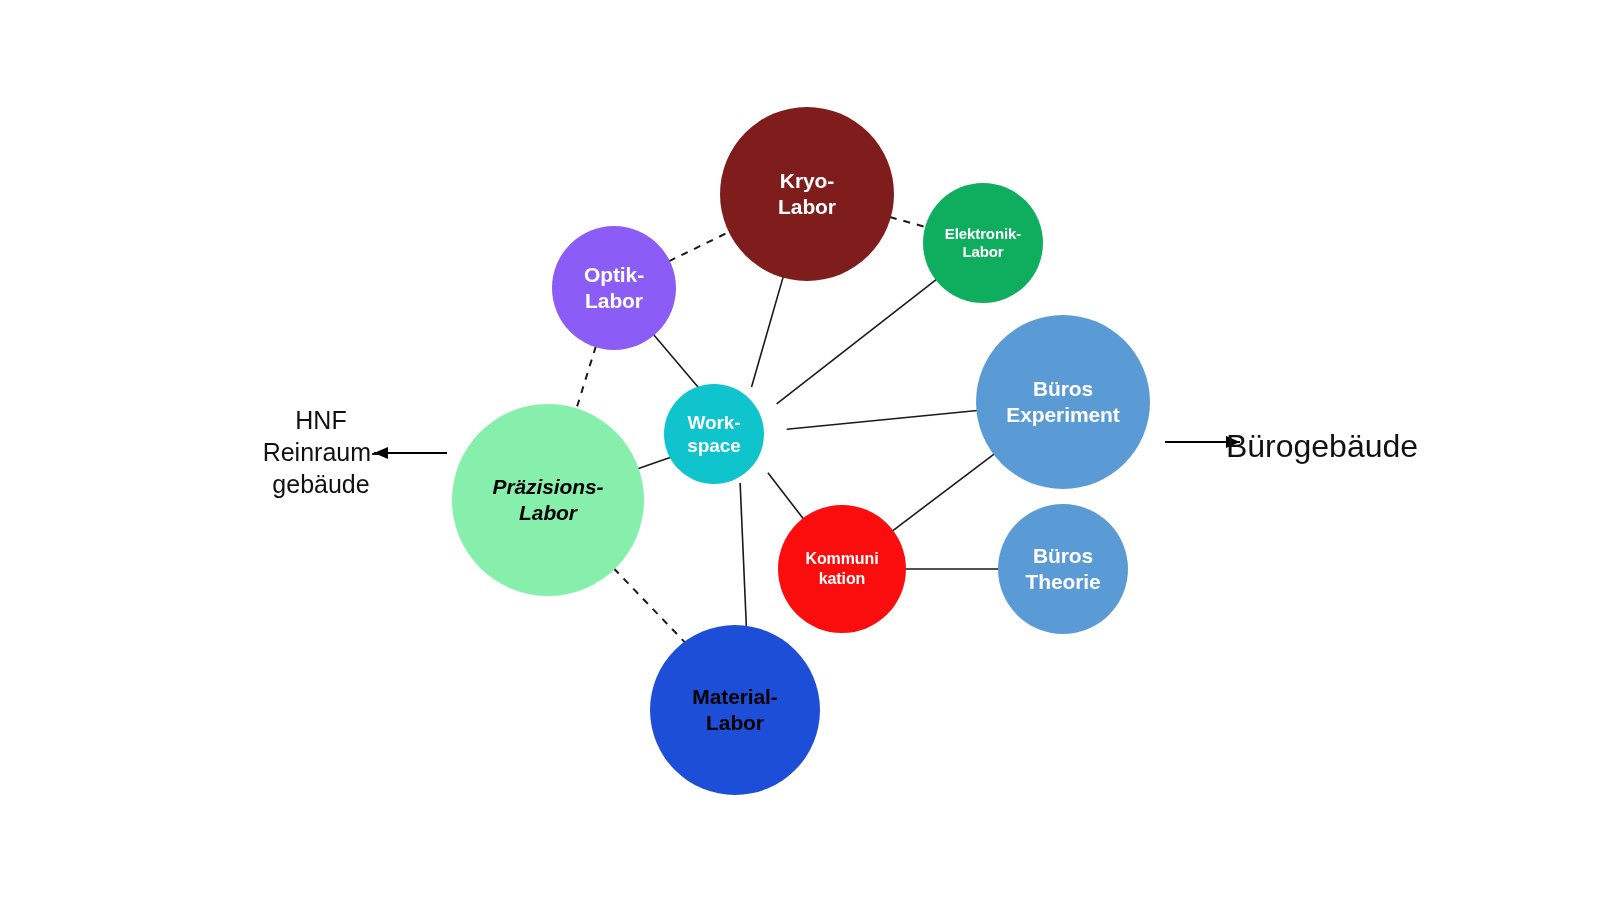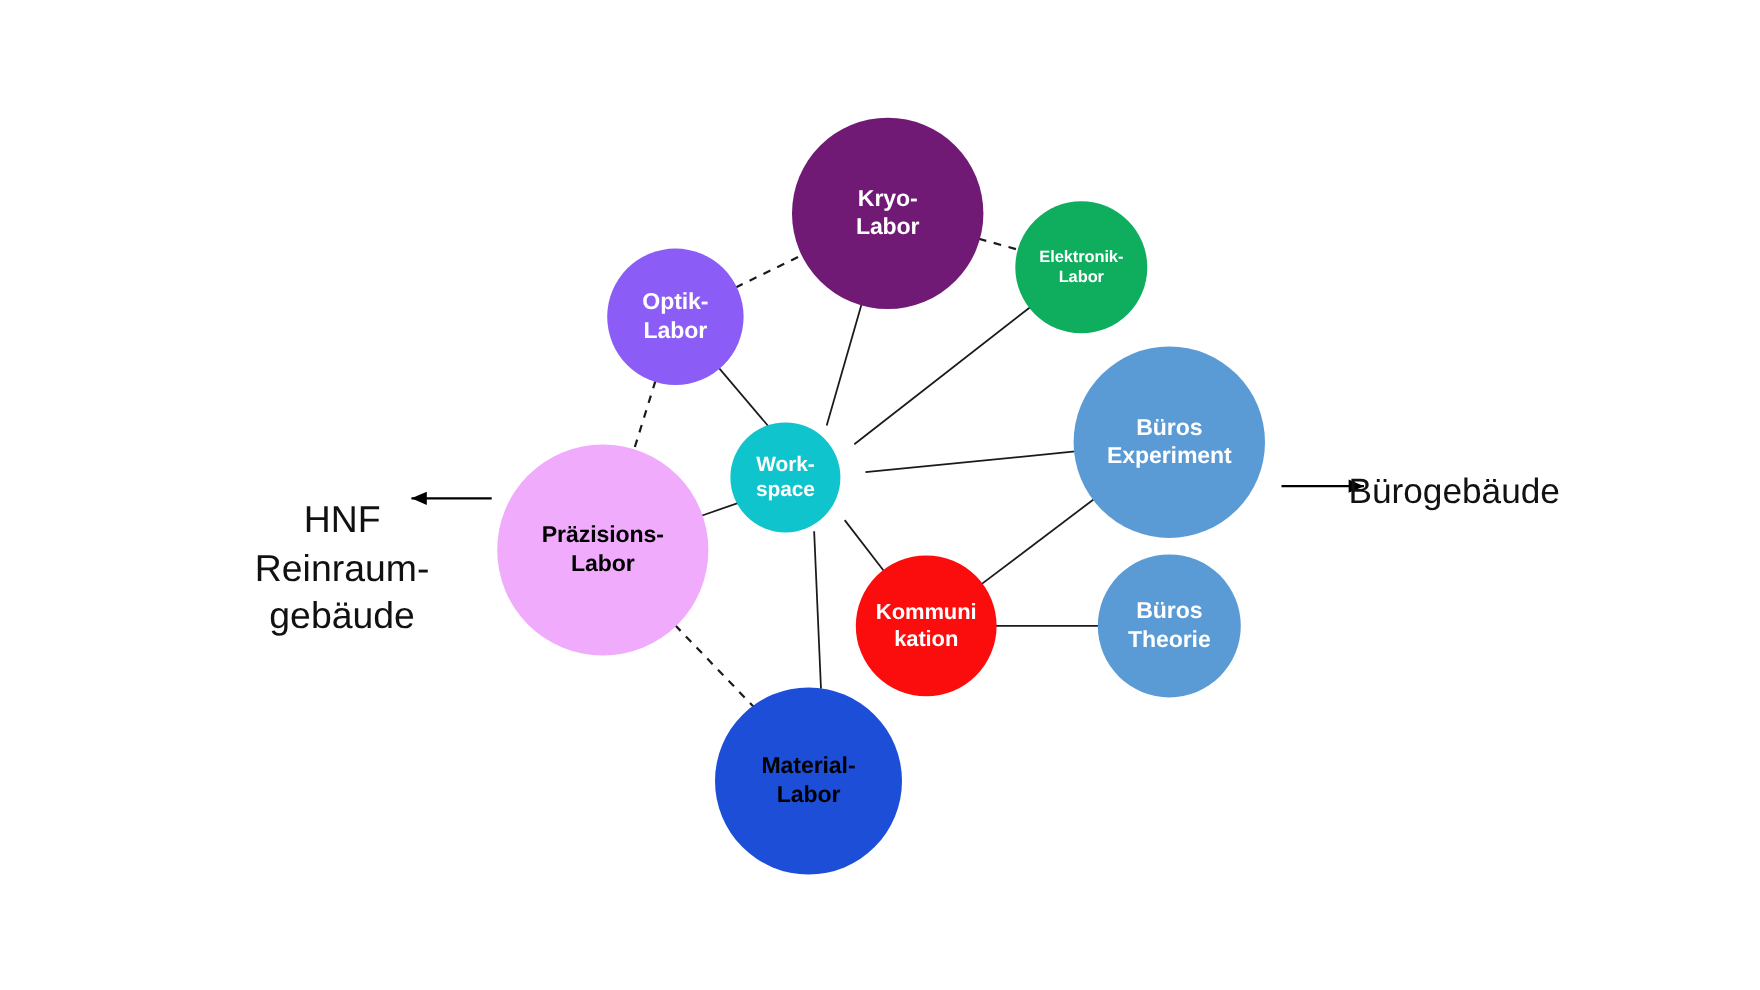--- a/index.html
+++ b/index.html
@@ -73,52 +73,52 @@
       <g>
         <line x1="1165" y1="442" x2="1240" y2="442" stroke="#000000" stroke-width="2"></line>
         <polygon points="1240,442 1226,436 1226,448" fill="#000000"></polygon>
       </g>
     </svg>
   <div id="node-layer">
       <div class="node" style="left: 552px; top: 226px; width: 124px; height: 124px; background: #8b5cf6;">
         <span class="node-label" style="color: rgb(255, 255, 255); font-size: 21px;">Optik-
 Labor</span>
       </div>
-      <div class="node" style="left: 720px; top: 107px; width: 174px; height: 174px; background: #701a75;">
+      <div class="node" style="left: 720px; top: 107px; width: 174px; height: 174px; background: #7f1d1d;">
         <span class="node-label" style="color: rgb(255, 255, 255); font-size: 21px;">Kryo-
 Labor</span>
       </div>
       <div class="node" style="left: 923px; top: 183px; width: 120px; height: 120px; background: rgb(15, 173, 94);">
         <span class="node-label" style="color: rgb(255, 255, 255); font-size: 15px;">Elektronik-
 Labor</span>
       </div>
       <div class="node" style="left: 664px; top: 384px; width: 100px; height: 100px; background: rgb(15, 196, 204);">
         <span class="node-label" style="color: rgb(255, 255, 255); font-size: 19px;">Work-
 space</span>
       </div>
       <div class="node" style="left: 976px; top: 315px; width: 174px; height: 174px; background: rgb(91, 155, 213);">
         <span class="node-label" style="color: rgb(255, 255, 255); font-size: 21px;">Büros
 Experiment</span>
       </div>
       <div class="node" style="left: 998px; top: 504px; width: 130px; height: 130px; background: rgb(91, 155, 213);">
         <span class="node-label" style="color: rgb(255, 255, 255); font-size: 21px;">Büros
 Theorie</span>
       </div>
       <div class="node" style="left: 778px; top: 505px; width: 128px; height: 128px; background: rgb(252, 13, 13);">
-        <span class="node-label" style="color: rgb(255, 255, 255); font-size: 20px;">Kommuni
+        <span class="node-label" style="color: rgb(255, 255, 255); font-size: 16px;">Kommuni
 kation</span>
       </div>
-      <div class="node" style="left: 452px; top: 404px; width: 192px; height: 192px; background: #f0abfc;">
+      <div class="node" style="left: 452px; top: 404px; width: 192px; height: 192px; background: #86efac; font-style: italic;">
         <span class="node-label" style="color: rgb(0, 0, 0); font-size: 21px;">Präzisions-
 Labor</span>
       </div>
       <div class="node" style="left: 650px; top: 625px; width: 170px; height: 170px; background: #1d4ed8;">
         <span class="node-label" style="color: rgb(0, 0, 0); font-size: 21px;">Material-
 Labor</span>
       </div>
     </div>
   <div id="label-layer">
-      <div class="ext-label" style="font-size: 34px; left: 6px; top: 0px; width: 400px; transform: translate(105px, 404px); margin-top: 48px;">HNF
+      <div class="ext-label" style="font-size: 25px; left: 16px; top: 0px; width: 400px; transform: translate(105px, 404px);">HNF
 Reinraum-
 gebäude</div>
       <div class="ext-label" style="font-size: 32px; left: 0px; top: 0px; width: 400px; transform: translate(1122px, 426px);">Bürogebäude</div>
     </div>
 </div>
 
 </body></html>

